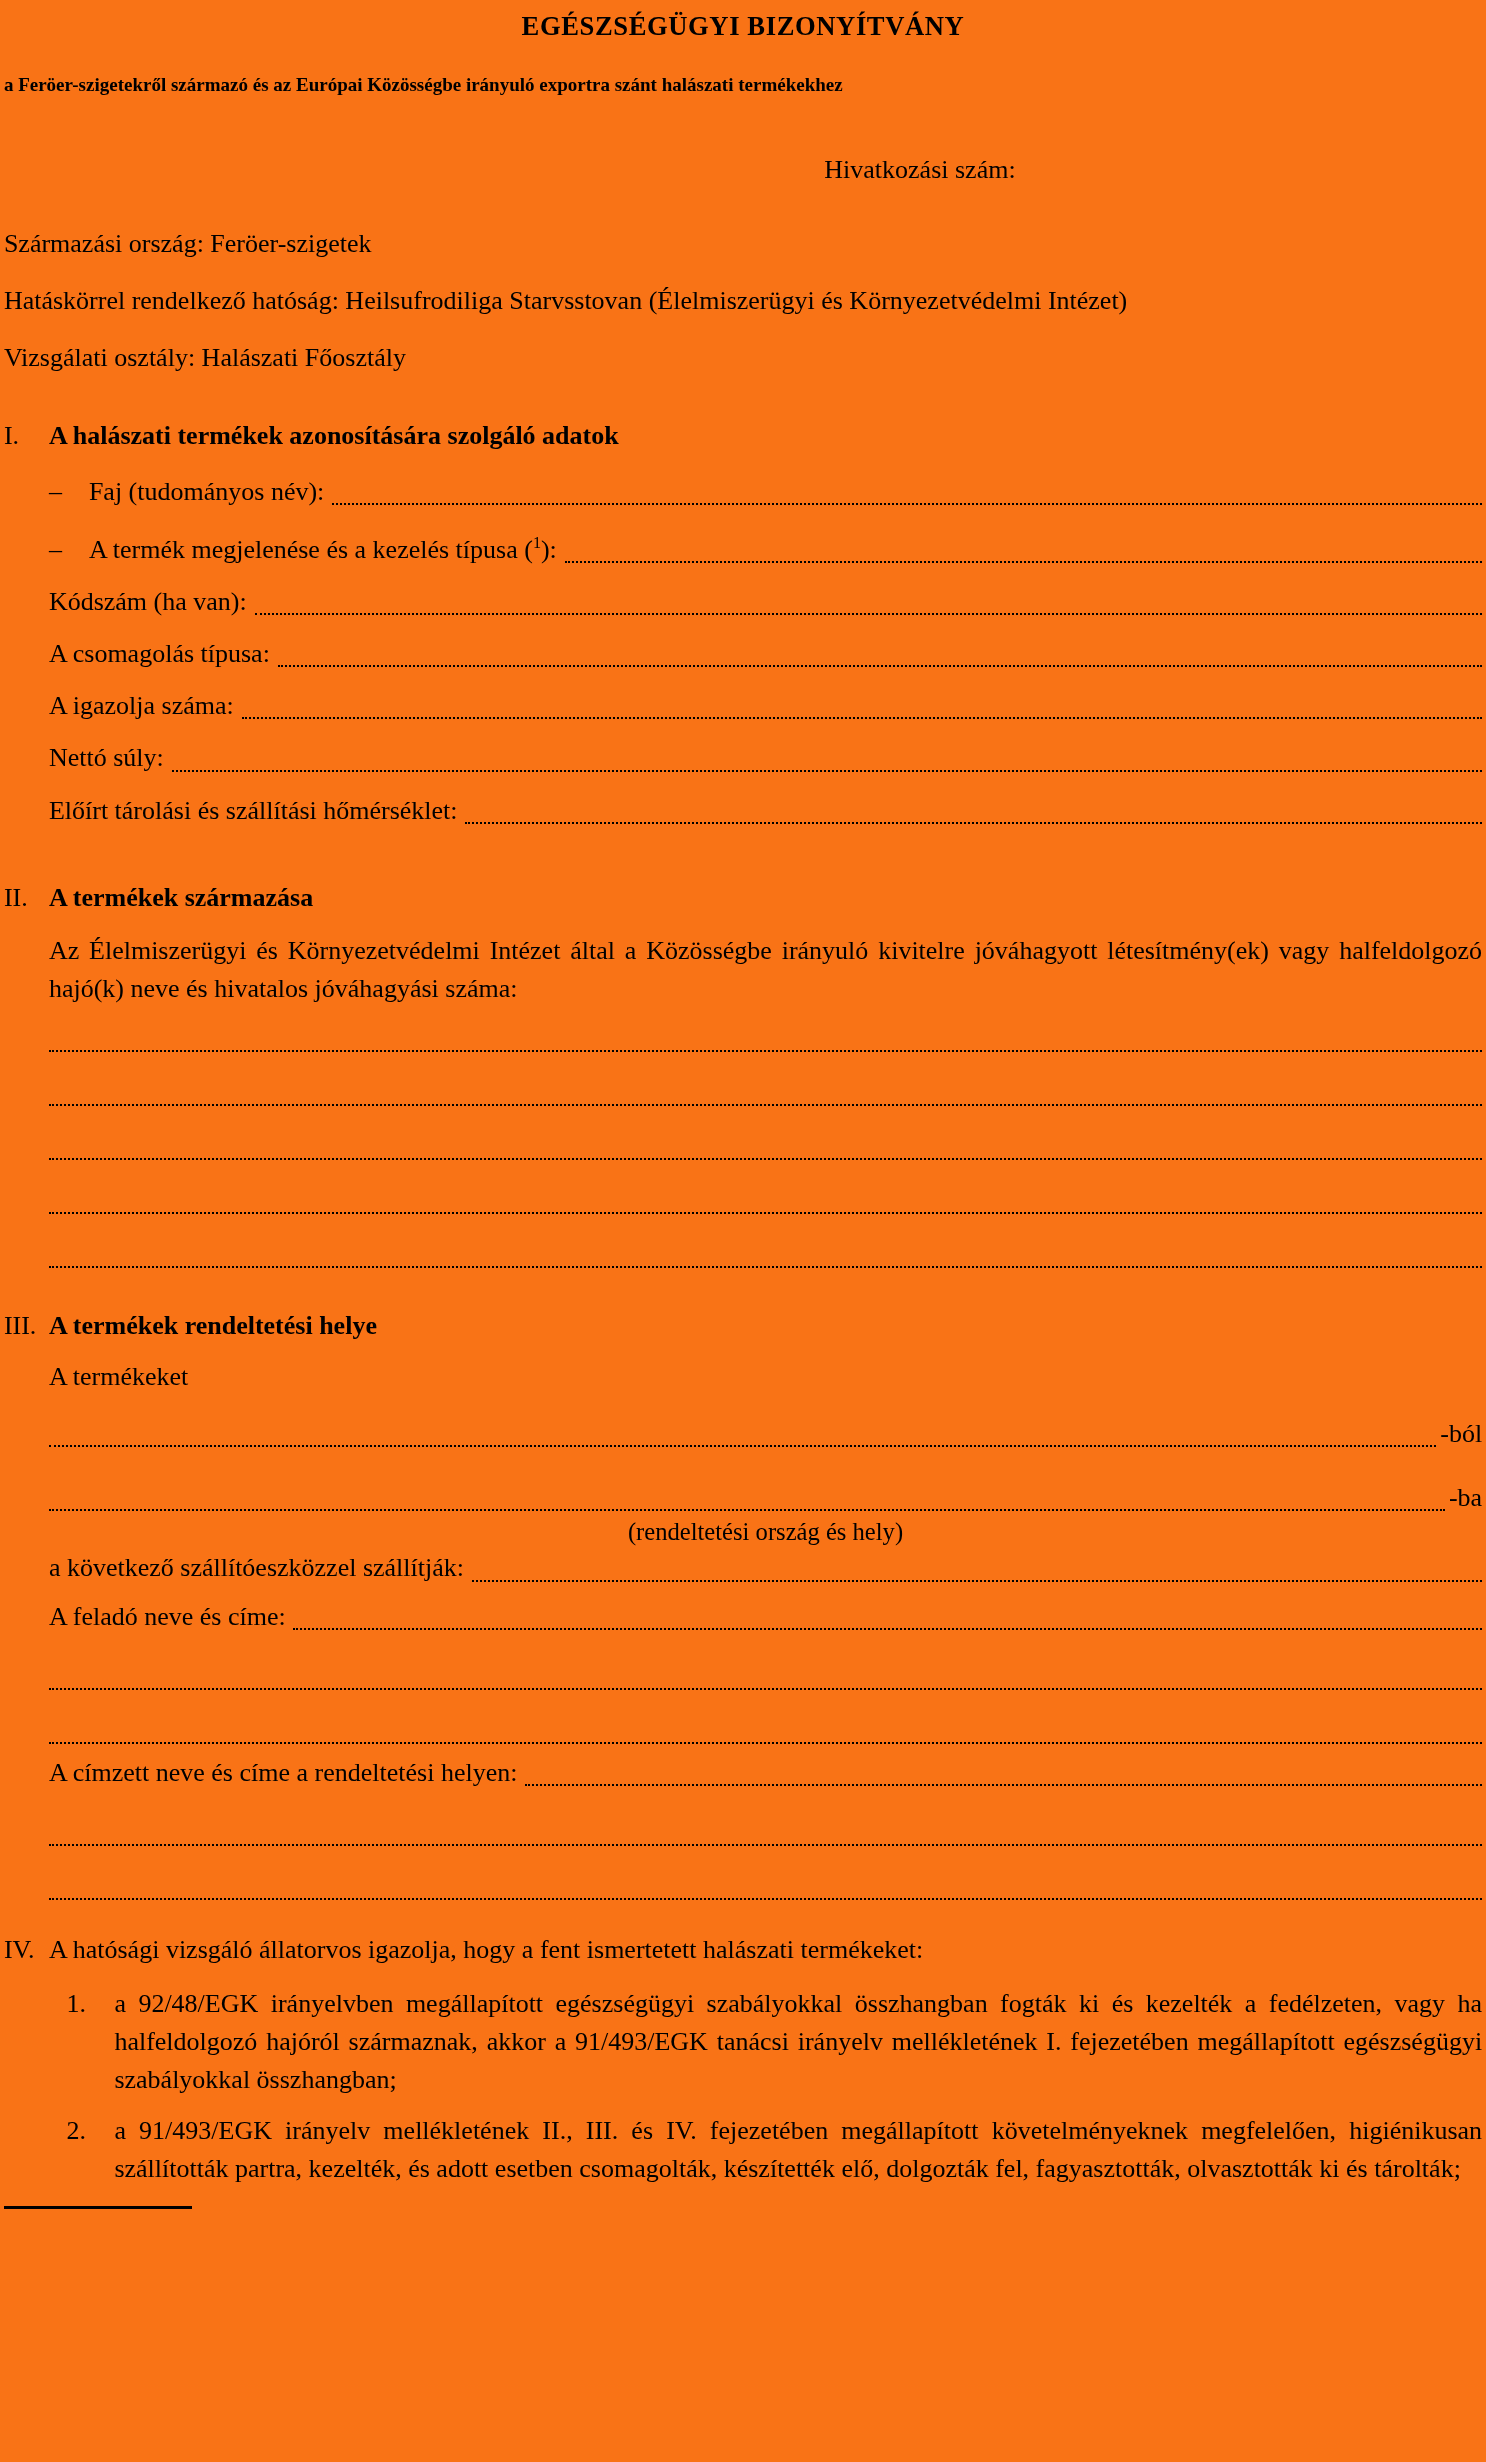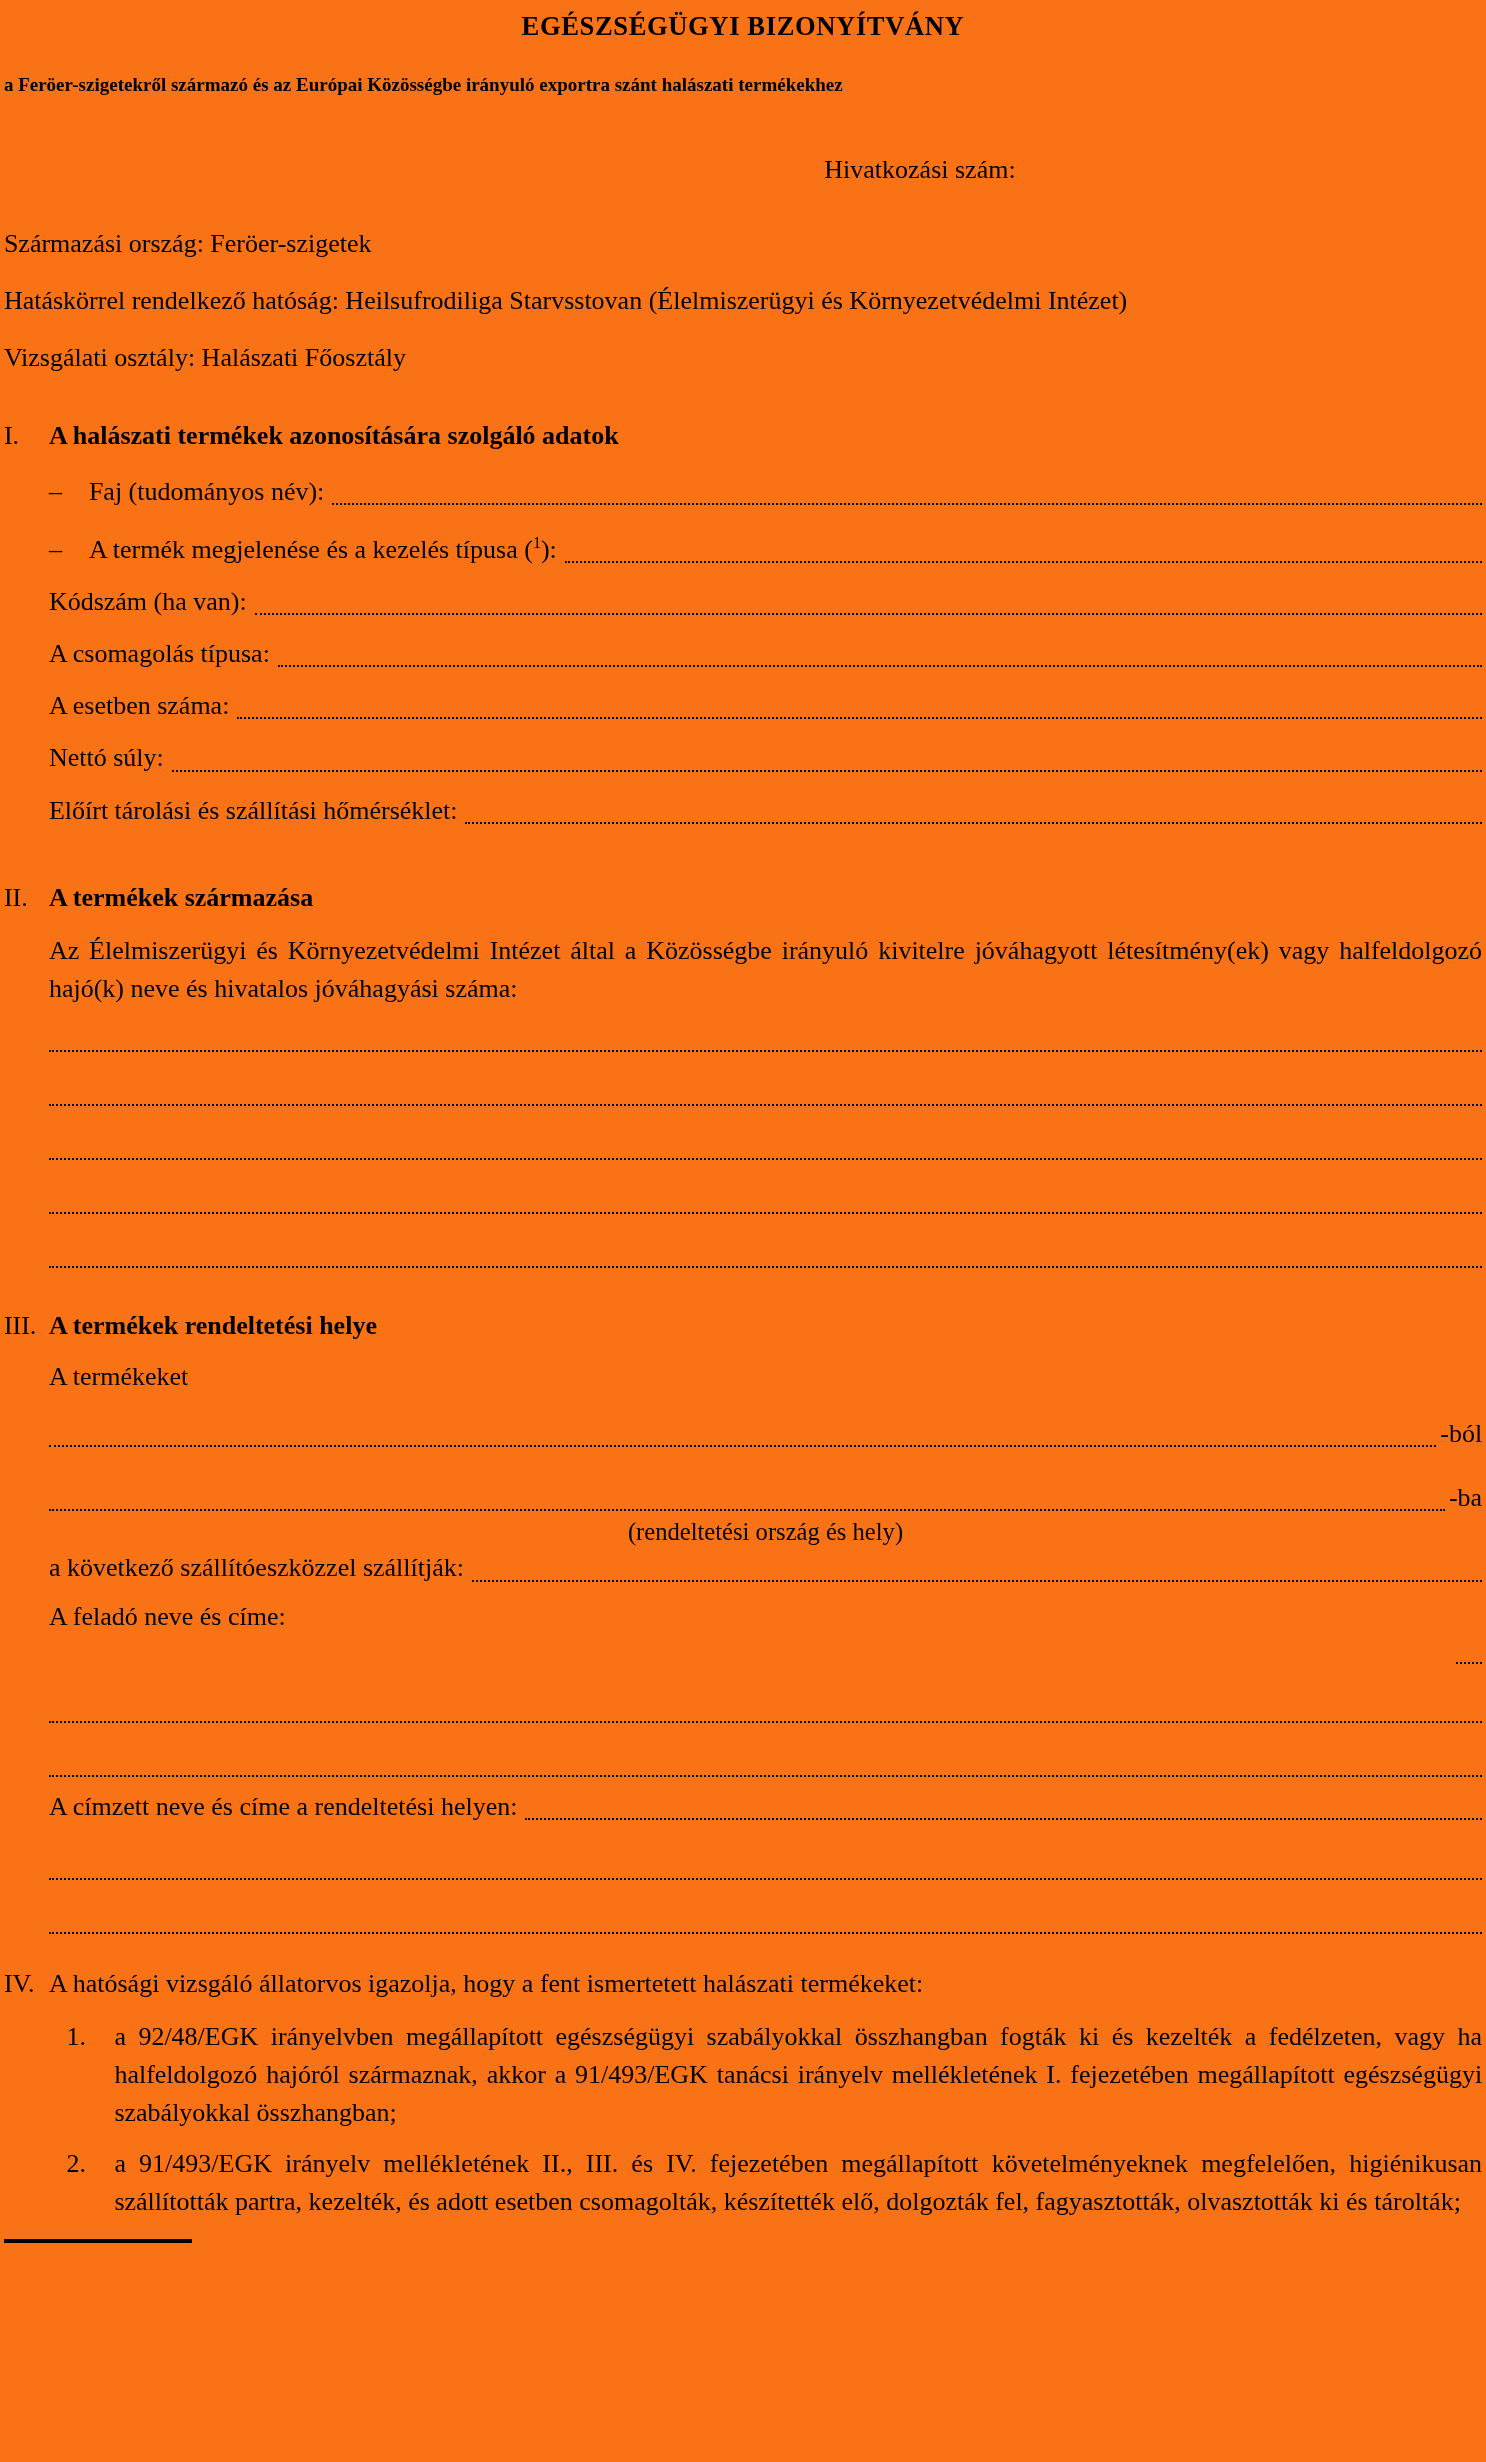--- a/index.html
+++ b/index.html
@@ -34,21 +34,21 @@
   .just{text-align:justify;}
   .para{margin:15.5px 0 0 0;}
   .fill-block{margin-top:-10.4px;}
   .fill-line{height:54px;border-bottom:2.6px dotted #000;box-sizing:border-box;}
   .fill-pair{margin-top:0;}
   .intro3{margin:13px 0 0 0;}
   .from-row{margin-top:19.4px;}
   .caption{text-align:center;font-size:24.6px;line-height:27px;margin-top:1.3px;}
   .to-row{margin-top:26px;align-items:center;}
   .transport-row{margin-top:3.9px;}
-  .consignor-row{margin-top:10.4px;flex-direction:column;}
+  .consignor-row{margin-top:10.4px;}
   .consignee-row{margin-top:10.4px;}
   .intro4{margin:7.8px 0 0 0;}
   .num-item{display:flex;margin-top:15.5px;}
   .num-item.second{margin-top:13px;}
   .num{flex:0 0 48px;margin-left:17.5px;}
   .num-text{flex:1;}
   sup{font-size:0.62em;line-height:0;vertical-align:super;}
   .footnote-rule{margin-top:18px;width:188px;height:3.9px;background:#000;}
   .footnote{margin:5.2px 0 0 0;font-size:24.6px;line-height:30px;}
   .fn-marker{margin-right:9px;}
@@ -88,21 +88,21 @@
 
     <div class="frow">
       <span class="lbl">Kódszám (ha van):</span>
       <span class="dots"></span>
     </div>
     <div class="frow">
       <span class="lbl">A csomagolás típusa:</span>
       <span class="dots"></span>
     </div>
     <div class="frow">
-      <span class="lbl">A esetben száma:</span>
+      <span class="lbl">A igazolja száma:</span>
       <span class="dots"></span>
     </div>
     <div class="frow">
       <span class="lbl">Nettó súly:</span>
       <span class="dots"></span>
     </div>
     <div class="frow">
       <span class="lbl">Előírt tárolási és szállítási hőmérséklet:</span>
       <span class="dots"></span>
     </div>

